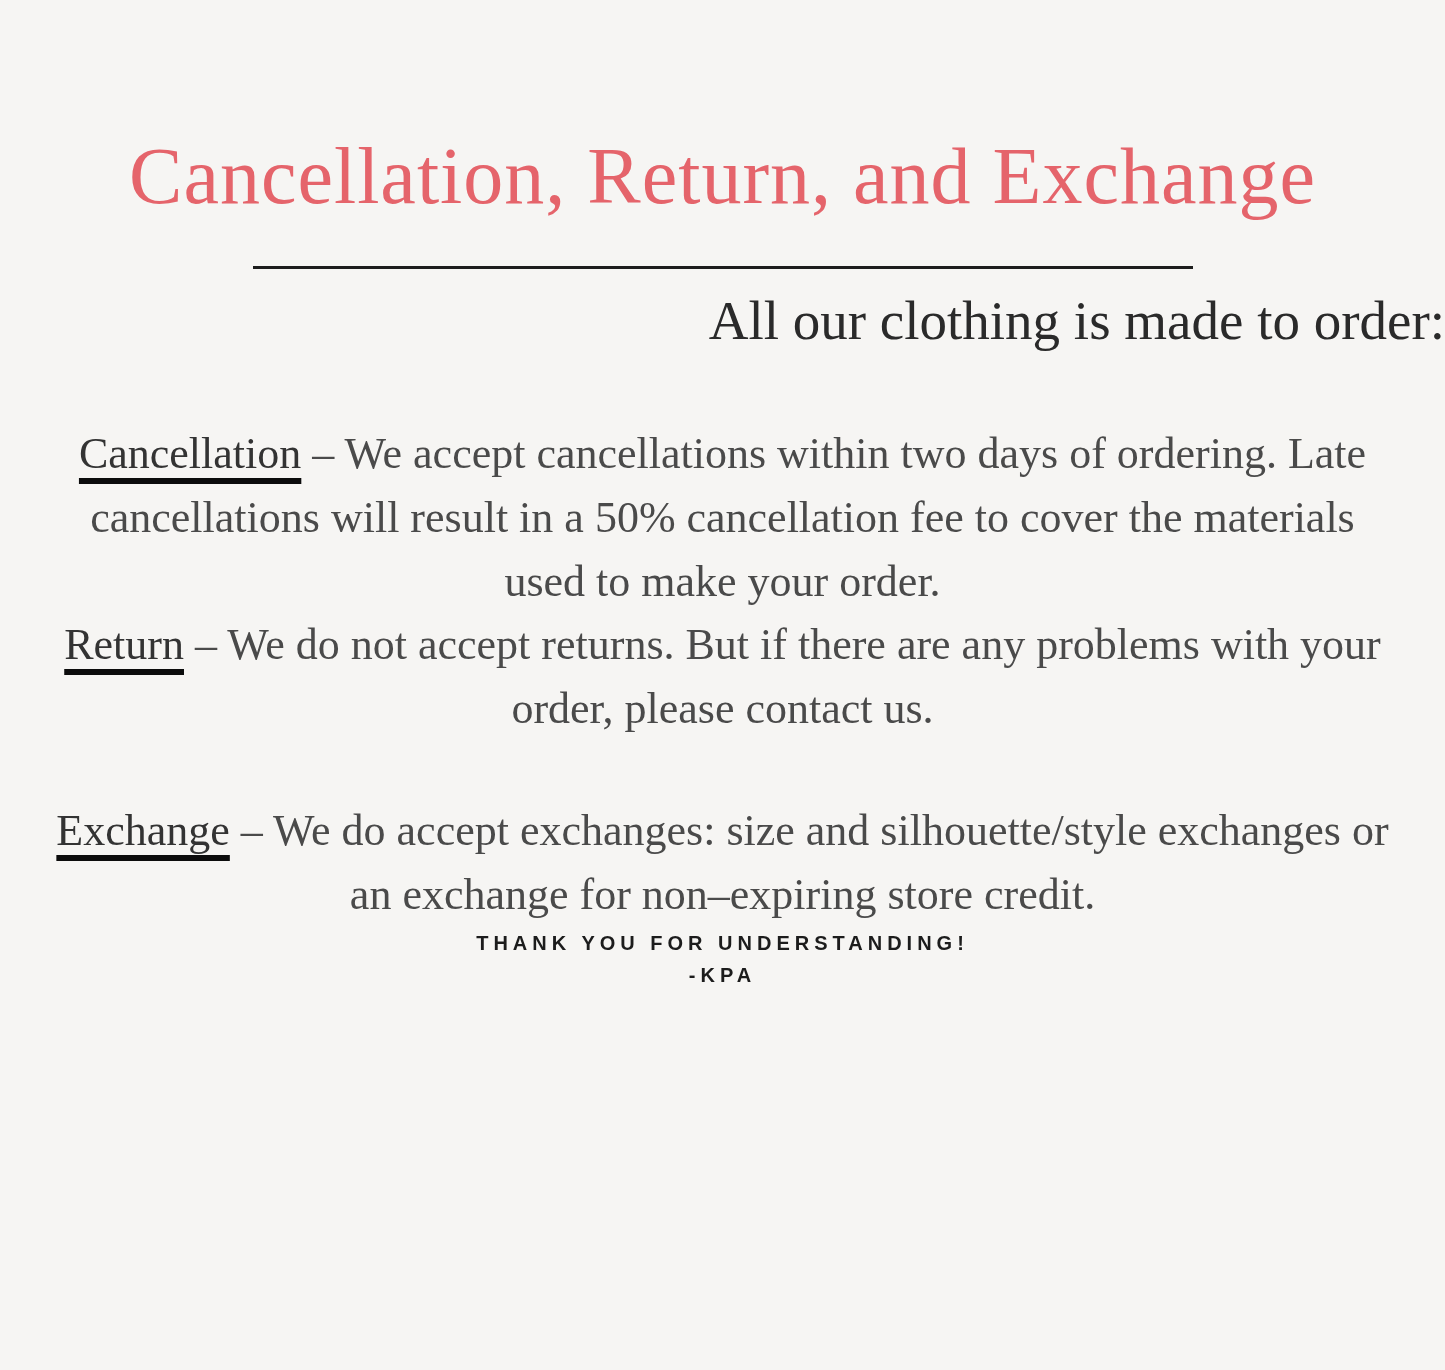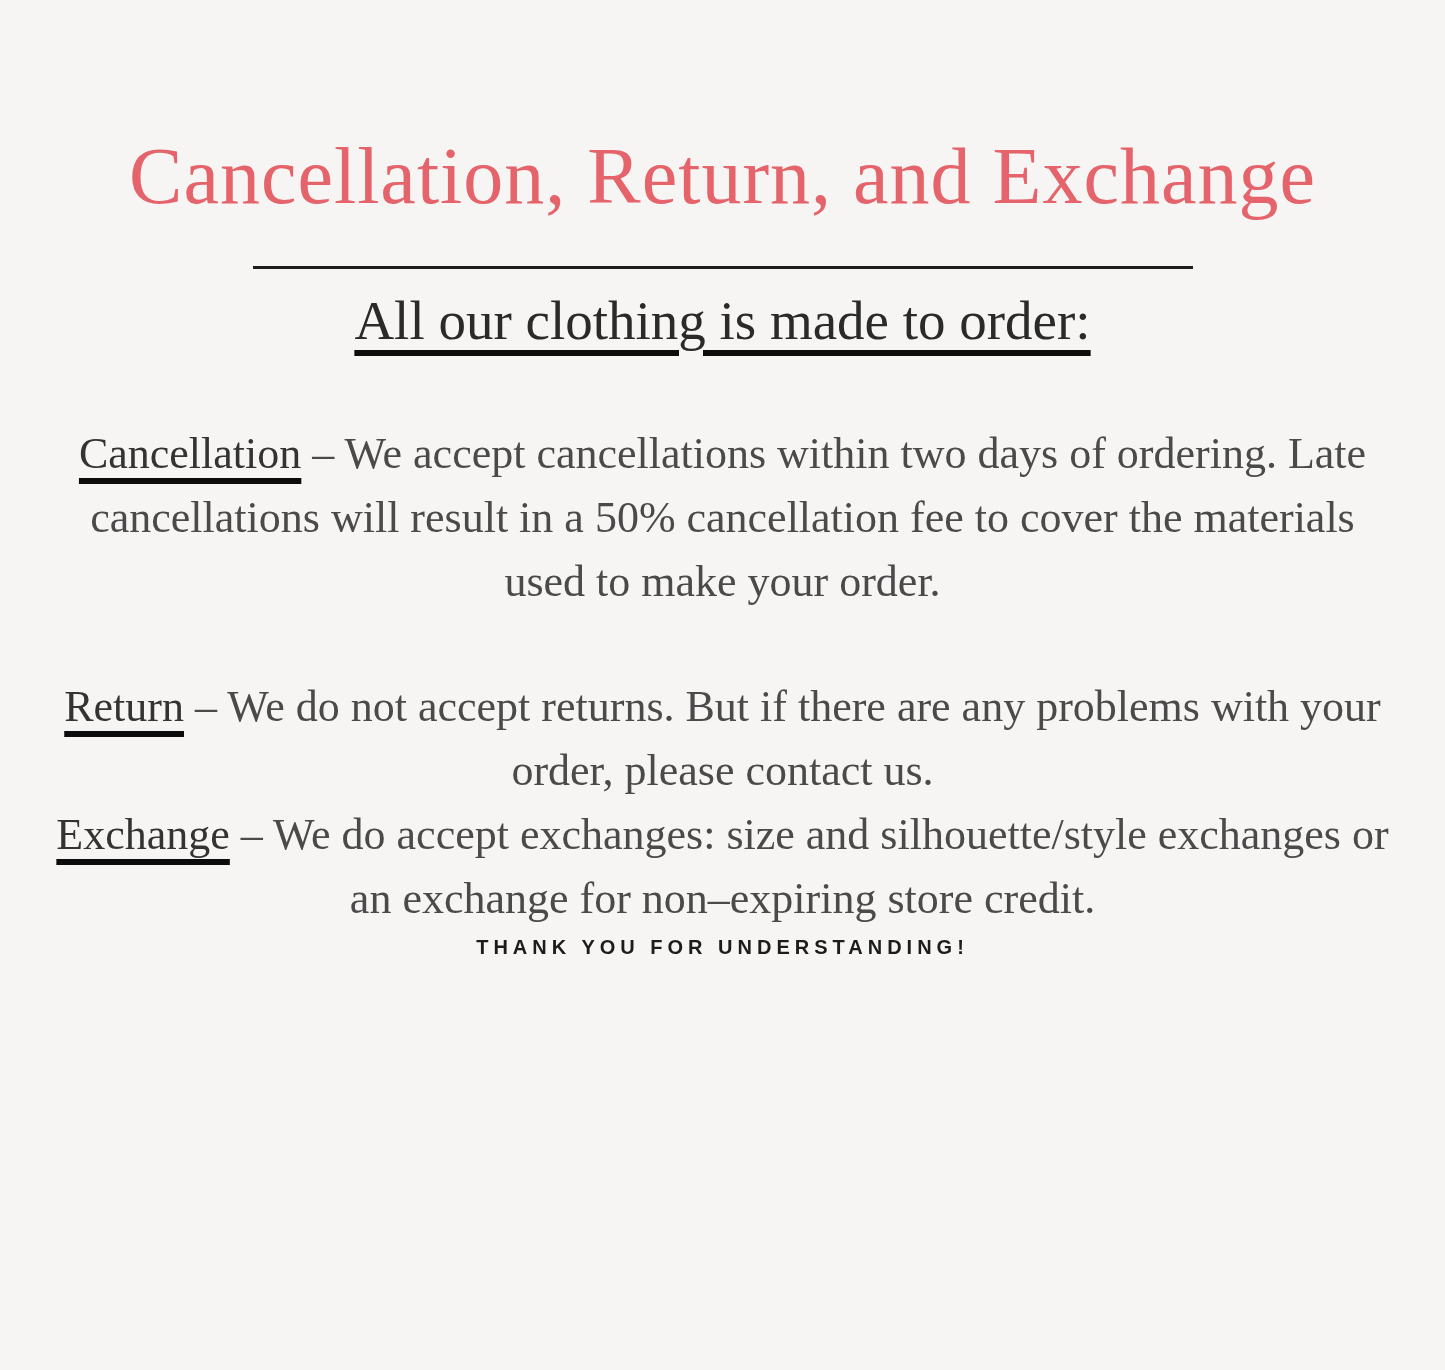--- a/index.html
+++ b/index.html
@@ -33,36 +33,36 @@
     height: 3px;
     background: #1d1d1d;
     margin: 32px auto 0 auto;
   }
   .subtitle {
     margin: 16px auto 0 auto;
     font-size: 55px;
     font-weight: 400;
     color: #2a2a2a;
     line-height: 1.3;
-    text-decoration: underline;
     text-decoration-thickness: 6px;
     text-underline-offset: 11px;
     text-decoration-color: #0d0d0d;
+    text-align: right;
   }
   .policy {
     width: 1340px;
     margin: 0 auto;
     font-size: 44px;
     font-weight: 400;
     color: #4a4a4a;
     line-height: 1.45;
   }
   .policy-1 { margin-top: 66px; }
-  .policy-2 { margin-top: 62px; }
-  .policy-3 { }
+  .policy-2 { }
+  .policy-3 { margin-top: 58px; }
   .term {
     color: #333333;
     text-decoration: underline;
     text-decoration-thickness: 6px;
     text-underline-offset: 10px;
     text-decoration-color: #0c0c0c;
   }
   .footer {
     font-family: "Liberation Sans", sans-serif;
     font-weight: 700;
@@ -98,15 +98,16 @@
   </p>
 
   <p class="policy policy-3">
     <span class="term">Exchange</span>
     <span class="sep">–</span>
     <span class="body-text">We do accept exchanges: size and silhouette/style exchanges or an exchange for non–expiring store credit.</span>
   </p>
 
   <div class="footer">
     <div>THANK YOU FOR UNDERSTANDING!</div>
+    <div>-KPA</div>
   </div>
 
 </div>
 
 </body></html>

